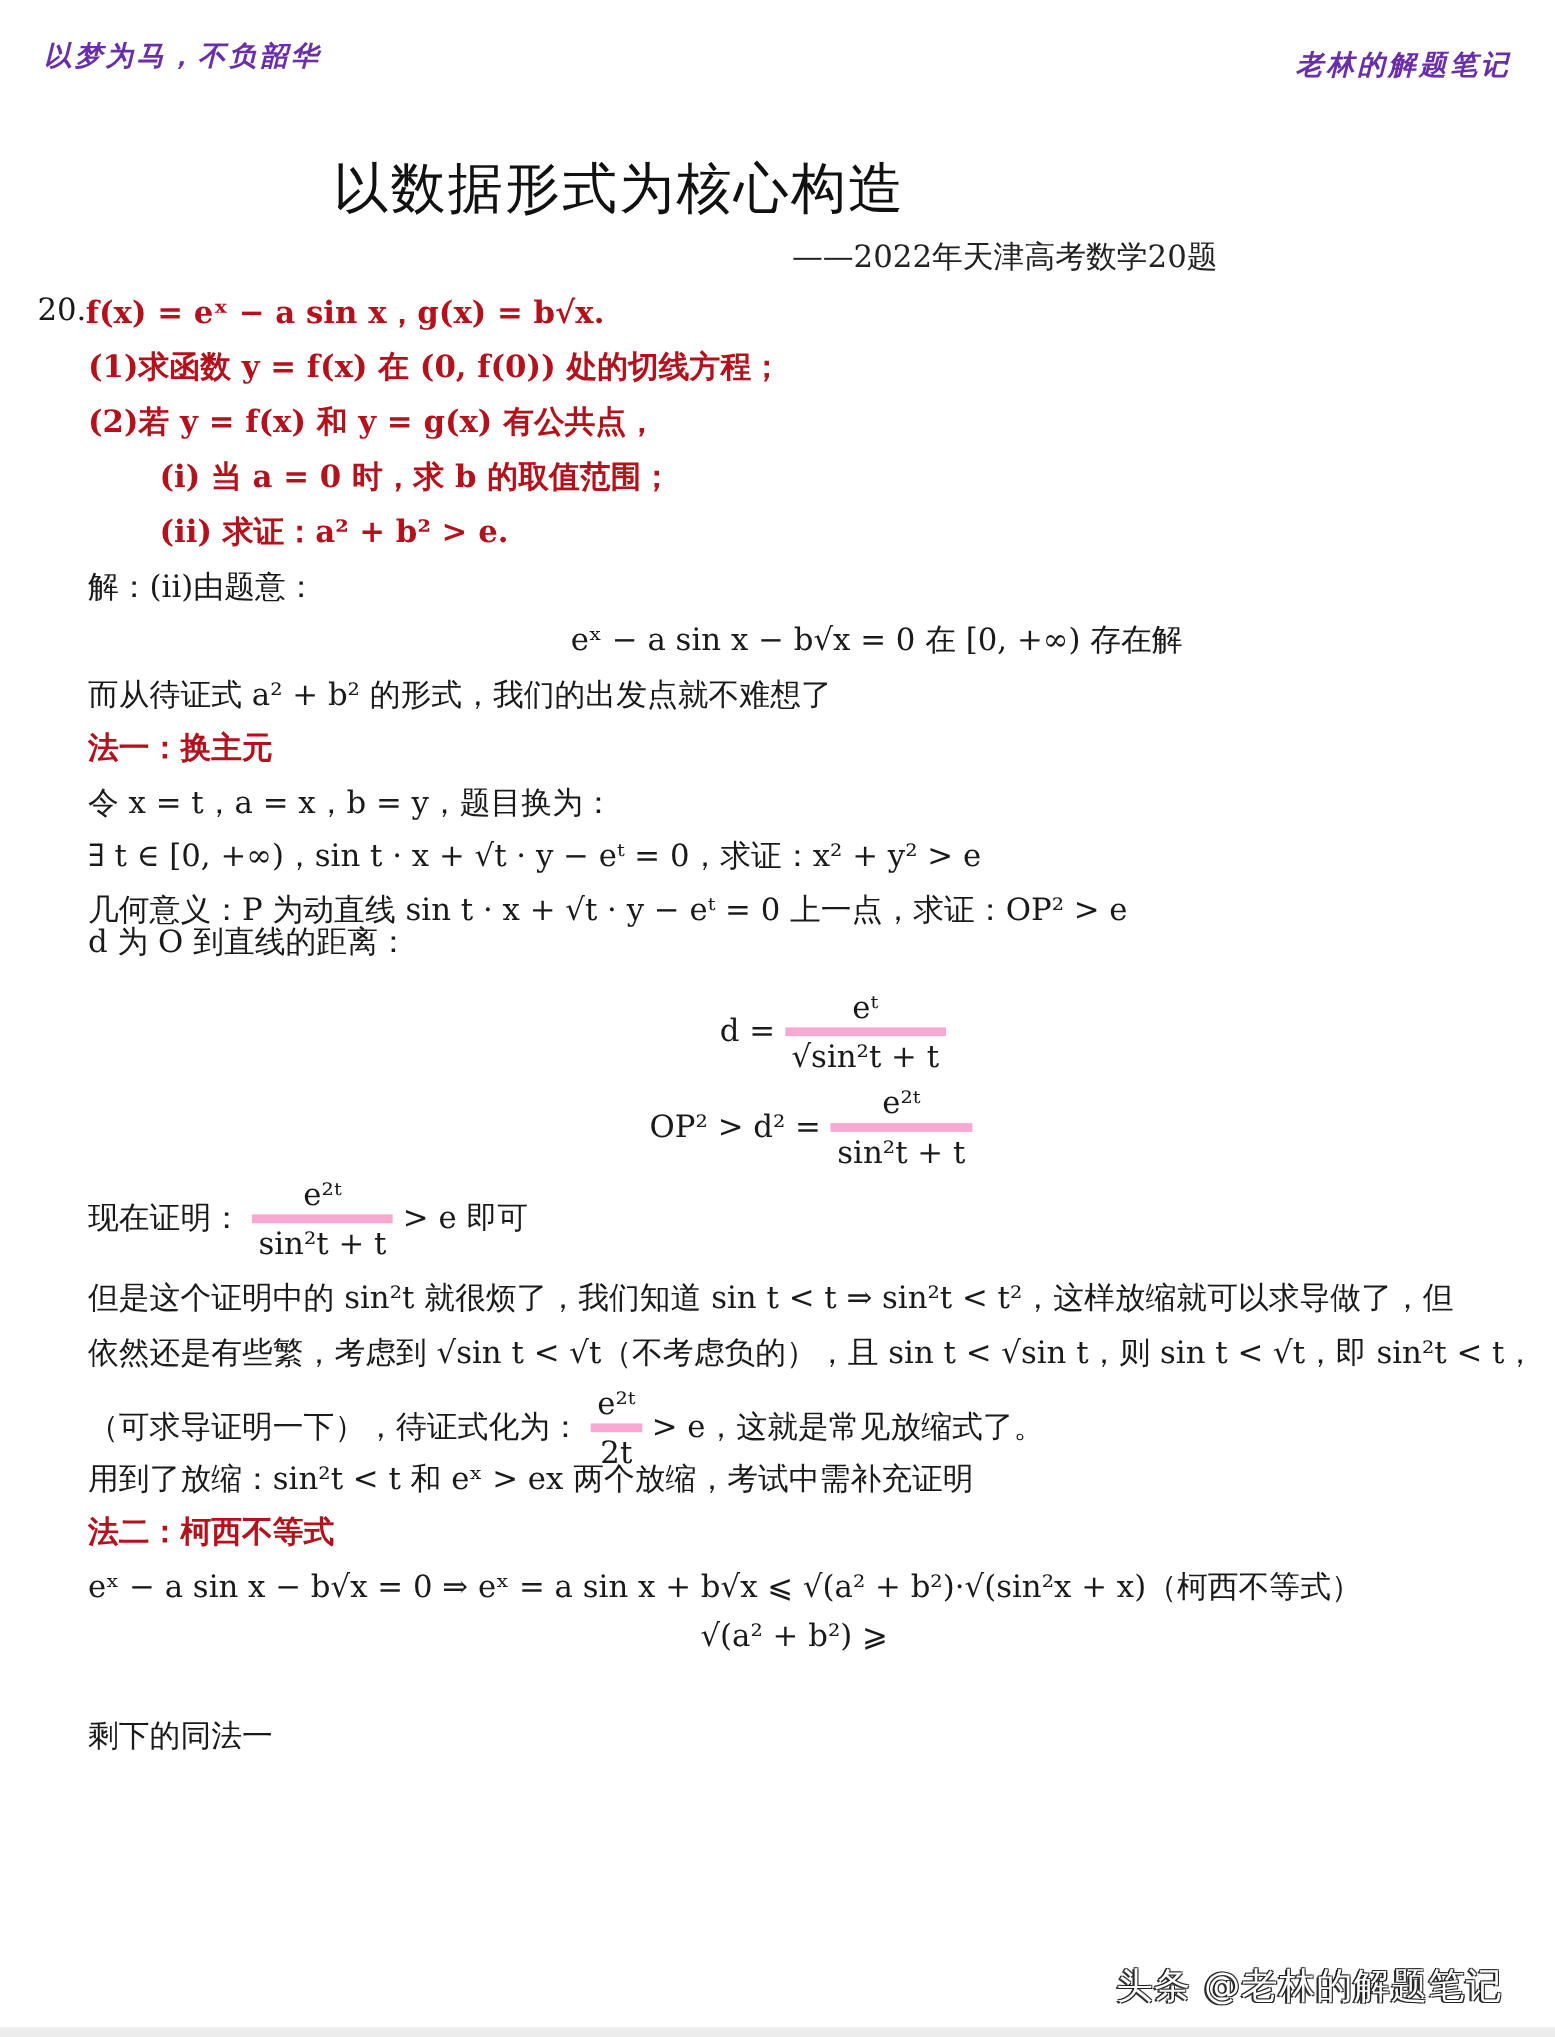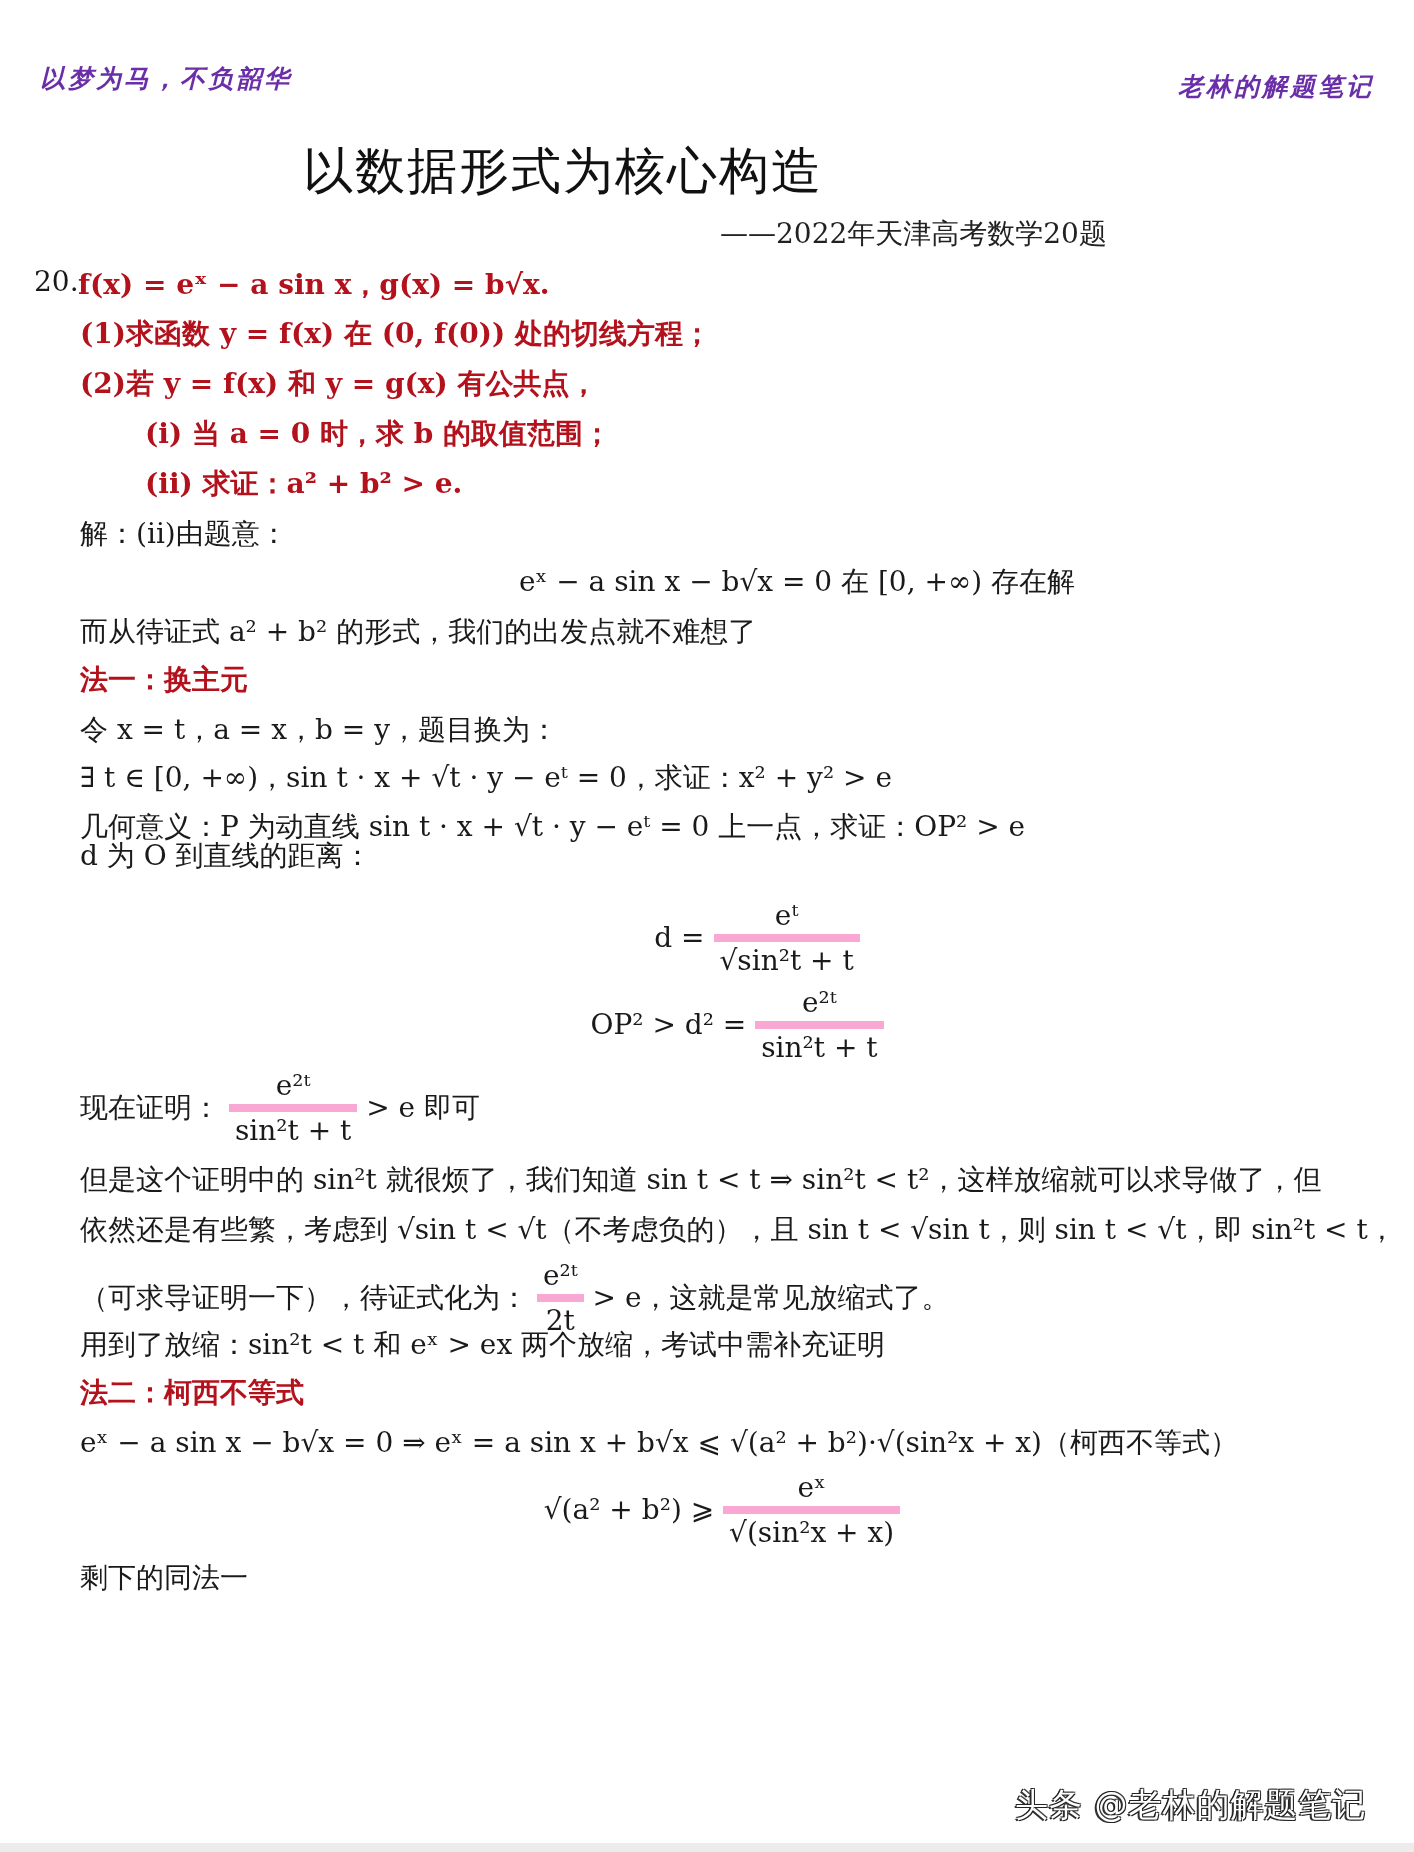--- a/index.html
+++ b/index.html
@@ -1,19 +1,19 @@
 <!DOCTYPE html>
 <html><head>
 <meta charset="utf-8">
 <style>
   html, body { margin:0; padding:0; background:#ffffff; }
   body { width:1414px; height:1852px; position:relative; overflow:hidden;
          font-family:"DejaVu Serif","Liberation Serif",serif; color:#1a1a1a; }
   .hdr { position:absolute; top:34px; font-family:"DejaVu Serif",serif; font-style:italic;
-         font-weight:bold; color:#6a2fa8; font-size:25px; letter-spacing:3px;margin-top:28px; }
+         font-weight:bold; color:#6a2fa8; font-size:25px; letter-spacing:3px; }
   .hdr.left { left:40px; }
   .hdr.right { right:40px; top:42px; }
   .title { position:absolute; top:138px; left:0; width:1126px; text-align:center;
            font-size:50px; letter-spacing:2px; font-family:"DejaVu Serif",serif; color:#111; }
   .subtitle { position:absolute; top:215px; left:720px; font-size:28px; color:#222; }
   .line { position:absolute; left:80px; font-size:28px; white-space:nowrap; line-height:40px; }
   .red { color:#b3121c; font-weight:bold; }
   .num { position:absolute; left:34px; font-size:28px; }
   .center { position:absolute; left:0; width:1414px; text-align:center; font-size:28px; }
   .frac { display:inline-block; vertical-align:middle; text-align:center; }
@@ -85,22 +85,18 @@
   </span>
   <span>&gt; e，这就是常见放缩式了。</span>
 </div>
 
 <div class="line" style="top:1325px;">用到了放缩：sin²t &lt; t 和 eˣ &gt; ex 两个放缩，考试中需补充证明</div>
 <div class="line red" style="top:1373px;">法二：柯西不等式</div>
 <div class="line" style="top:1423px;text-align:right;">eˣ − a sin x − b√x = 0 ⇒ eˣ = a sin x + b√x ⩽ √(a² + b²)·√(sin²x + x)（柯西不等式）</div>
 
 <div class="center" style="top:1470px;left:15px;">
   <span>√(a² + b²) ⩾</span>
-  <span class="frac">
-    <span class="n">eˣ</span>
-    <span class="d">√(sin²x + x)</span>
-  </span>
 </div>
 
 <div class="line" style="top:1558px;">剩下的同法一</div>
 
 <div class="watermark">头条 @老林的解题笔记</div>
 <div class="bottom-bar"></div>
 
 </body></html>

